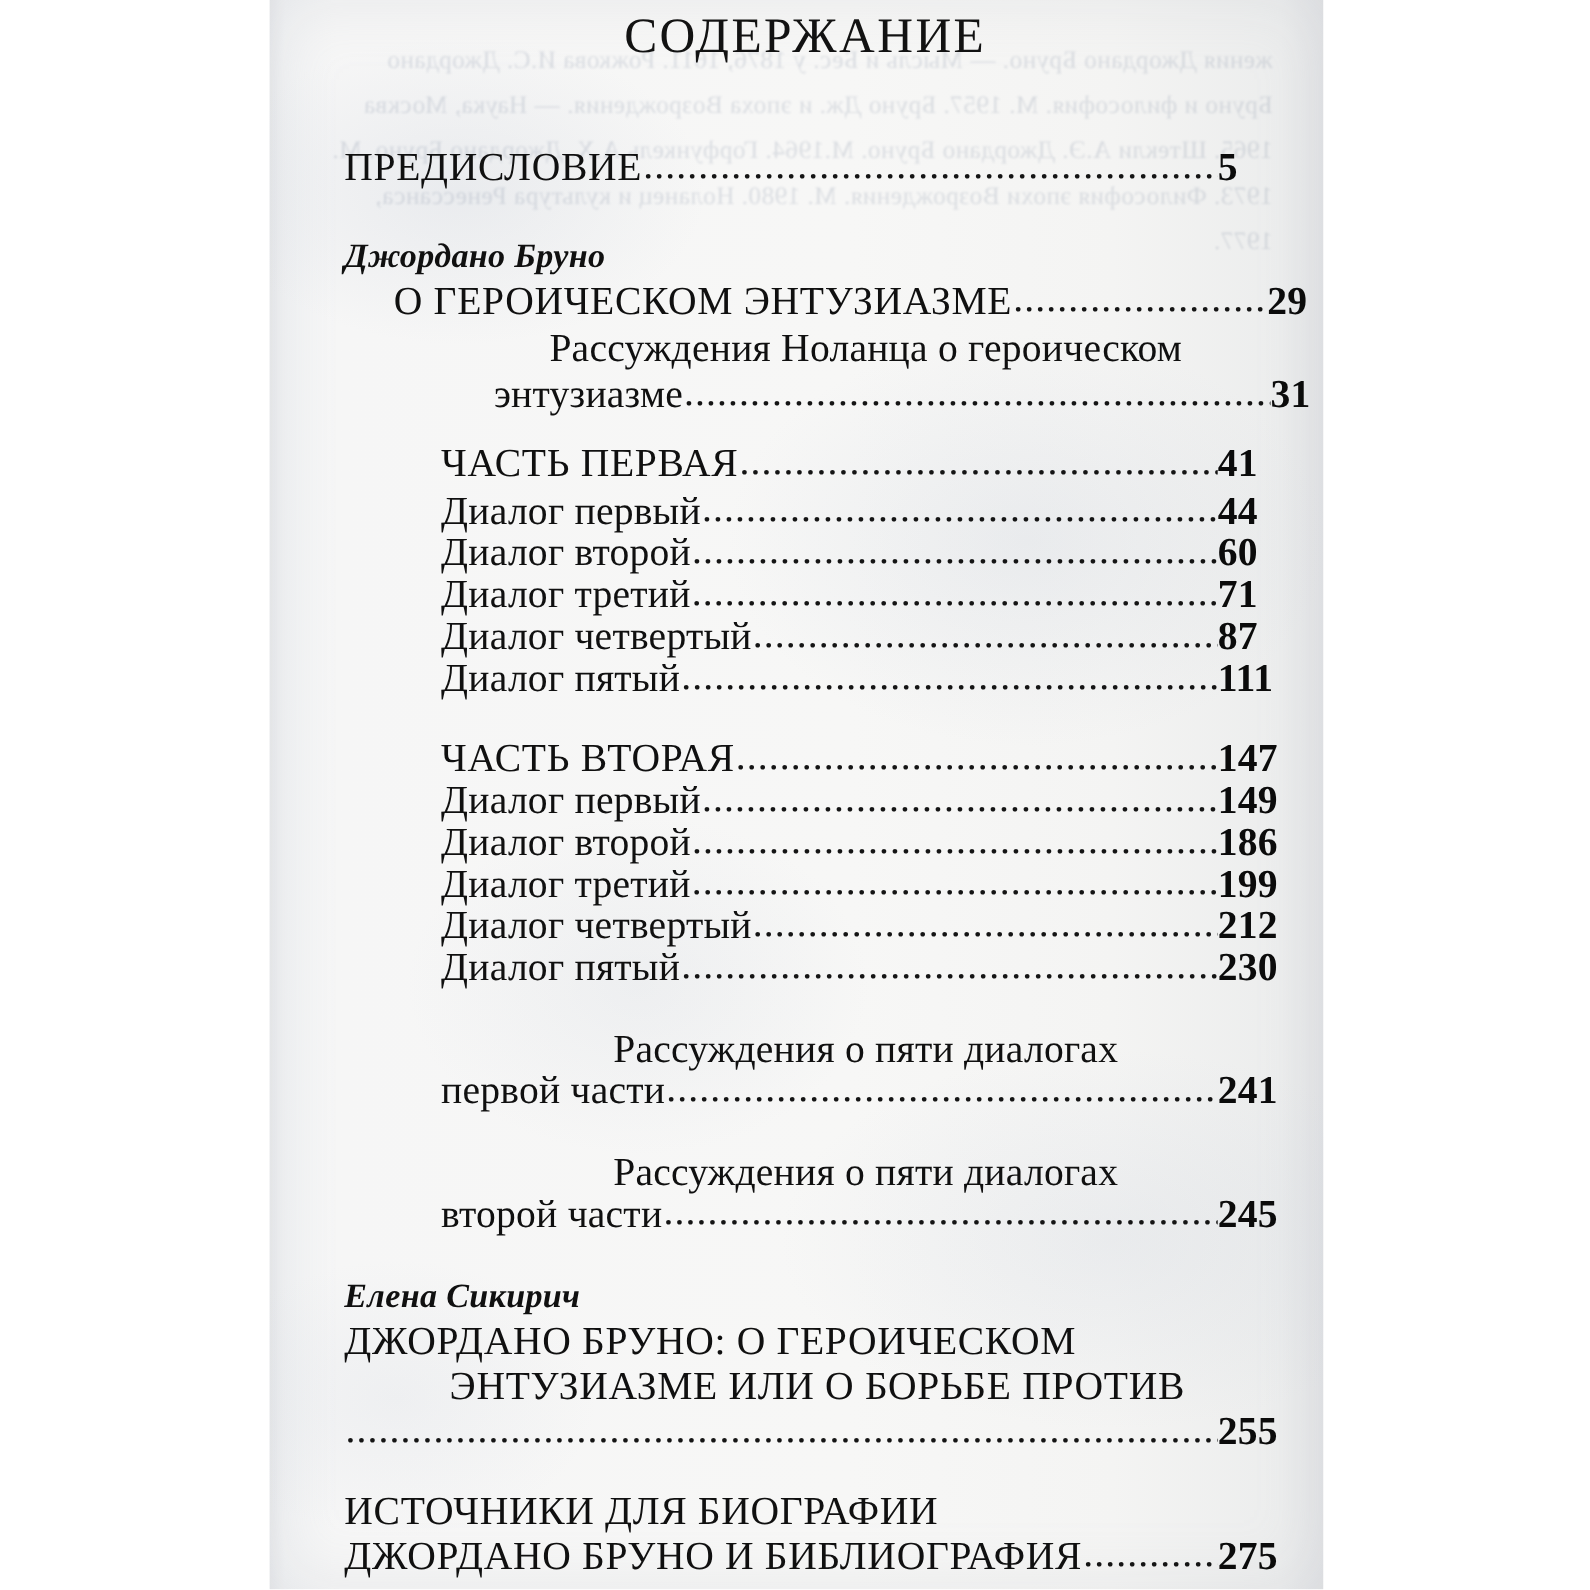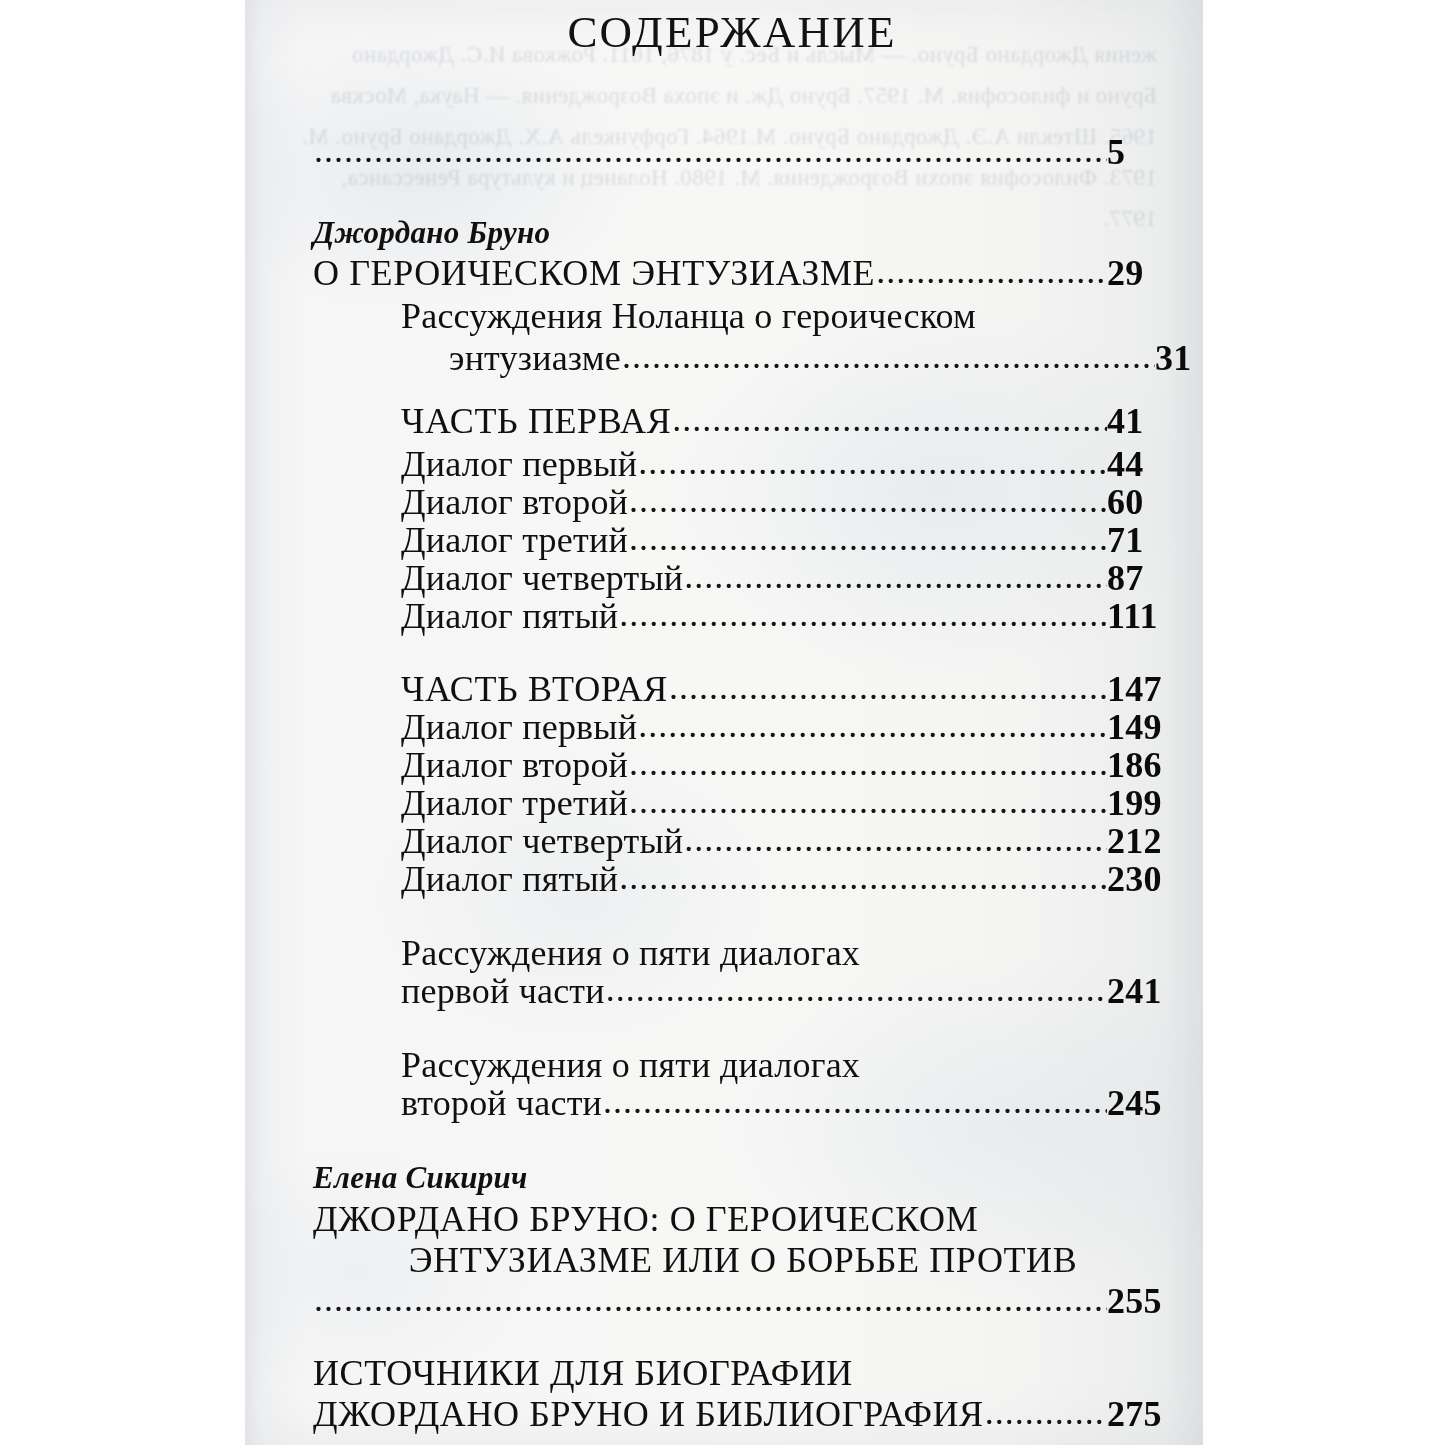--- a/index.html
+++ b/index.html
@@ -82,21 +82,21 @@
 
   .row {
     position: absolute;
     left: 0;
     width: 860px;
     display: flex;
     align-items: baseline;
     color: #101010;
     white-space: nowrap;
   }
-  .row.indent { left: 88px; width: 772px; }
+  .row.indent { left: 88px; width: 772px; justify-content: center; }
 
   .label {
     font-size: 36px;
     letter-spacing: 0.2px;
     flex: 0 0 auto;
   }
   .row.caps .label {
     font-size: 36px;
     letter-spacing: 0.6px;
   }
@@ -137,27 +137,28 @@
 <div id="scan">
 
   <div id="page">
     <div id="bleed">жения Джордано Бруно. — Мысль и Бес. у 1876, 1611. Рожкова И.С. Джордано Бруно и философия. М. 1957. Бруно Дж. и эпоха Возрождения. — Наука, Москва 1965. Штекли А.Э. Джордано Бруно. М.1964. Горфункель А.Х. Джордано Бруно. М. 1973. Философия эпохи Возрождения. М. 1980. Ноланец и культура Ренессанса, 1977.</div>
   </div>
 
   <div id="toc">
     <div class="doc-title">СОДЕРЖАНИЕ</div>
     <div id="rows">
         <div class="row caps" style="top: 131px;">
+          <span class="label">ПРЕДИСЛОВИЕ</span>
           <span class="leader"></span>
           <span class="pagenum">5</span>
         </div>
         <div class="row author noleader" style="top: 215px;">
           <span class="label">Джордано Бруно</span>
         </div>
-        <div class="row caps" style="top: 252px;">
+        <div class="row caps" style="top: 252px; margin-left: 45px;">
           <span class="label">О ГЕРОИЧЕСКОМ ЭНТУЗИАЗМЕ</span>
           <span class="leader"></span>
           <span class="pagenum">29</span>
         </div>
         <div class="row normal indent noleader" style="top: 295px;">
           <span class="label">Рассуждения Ноланца о героическом</span>
         </div>
         <div class="row normal indent" style="top: 337px; margin-left: 48px;">
           <span class="label">энтузиазме</span>
           <span class="leader"></span>

